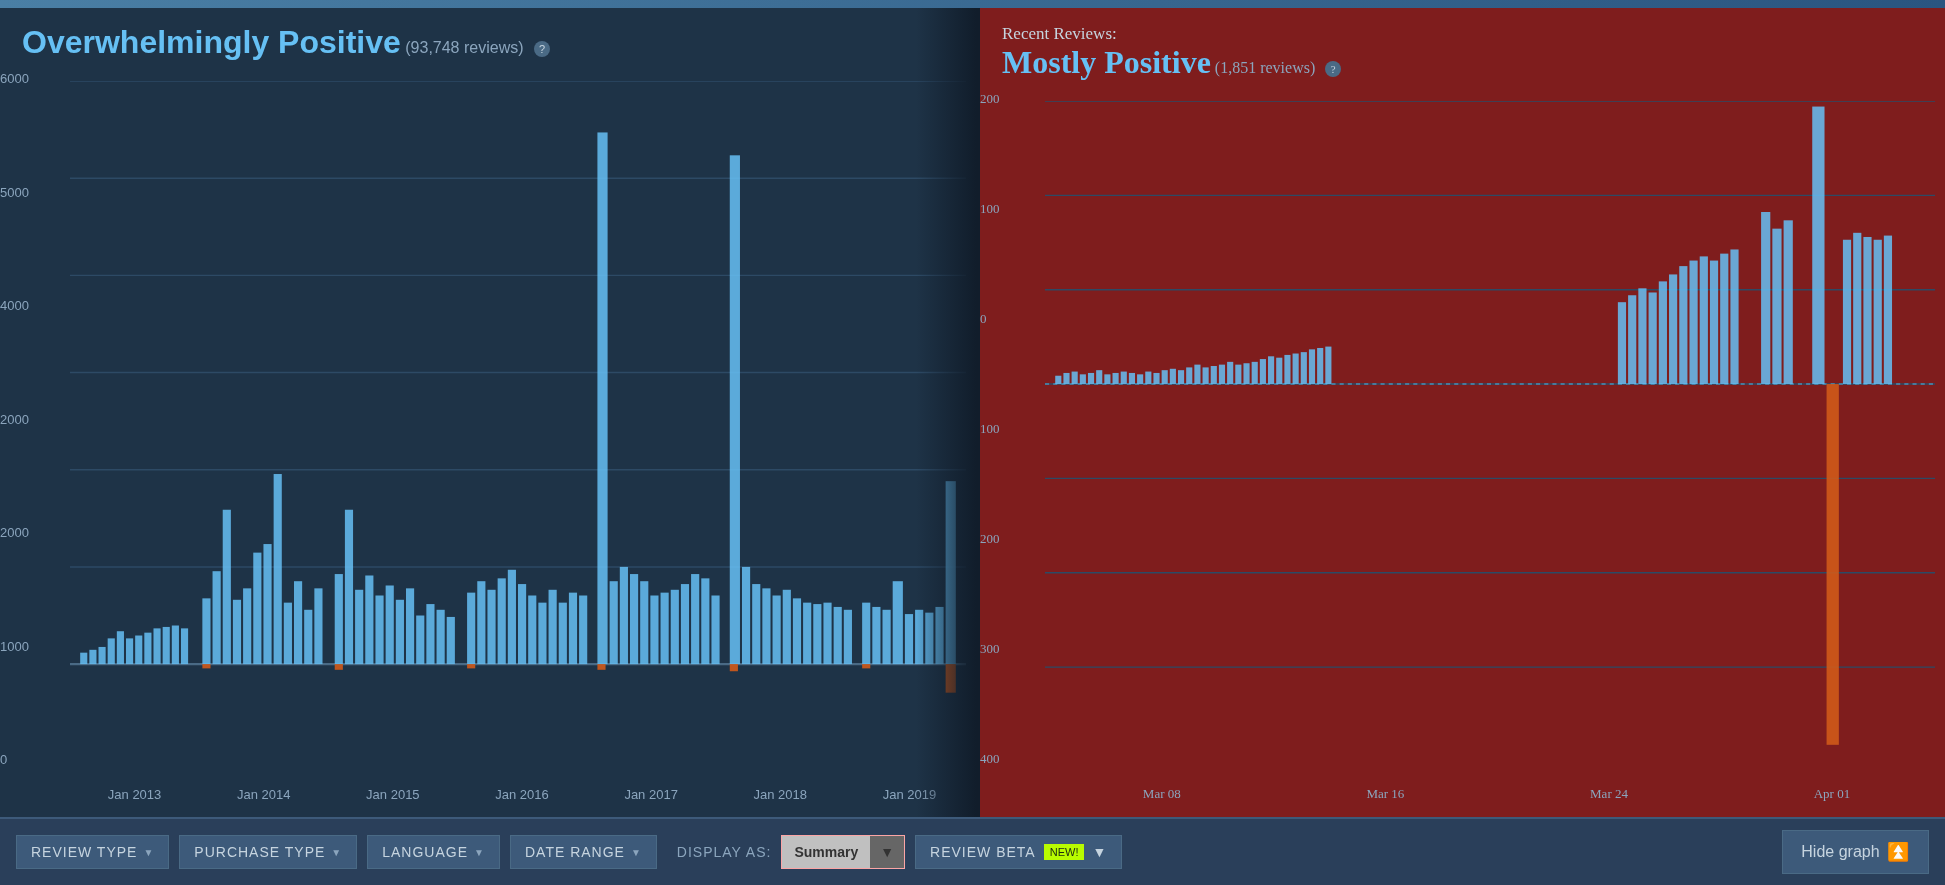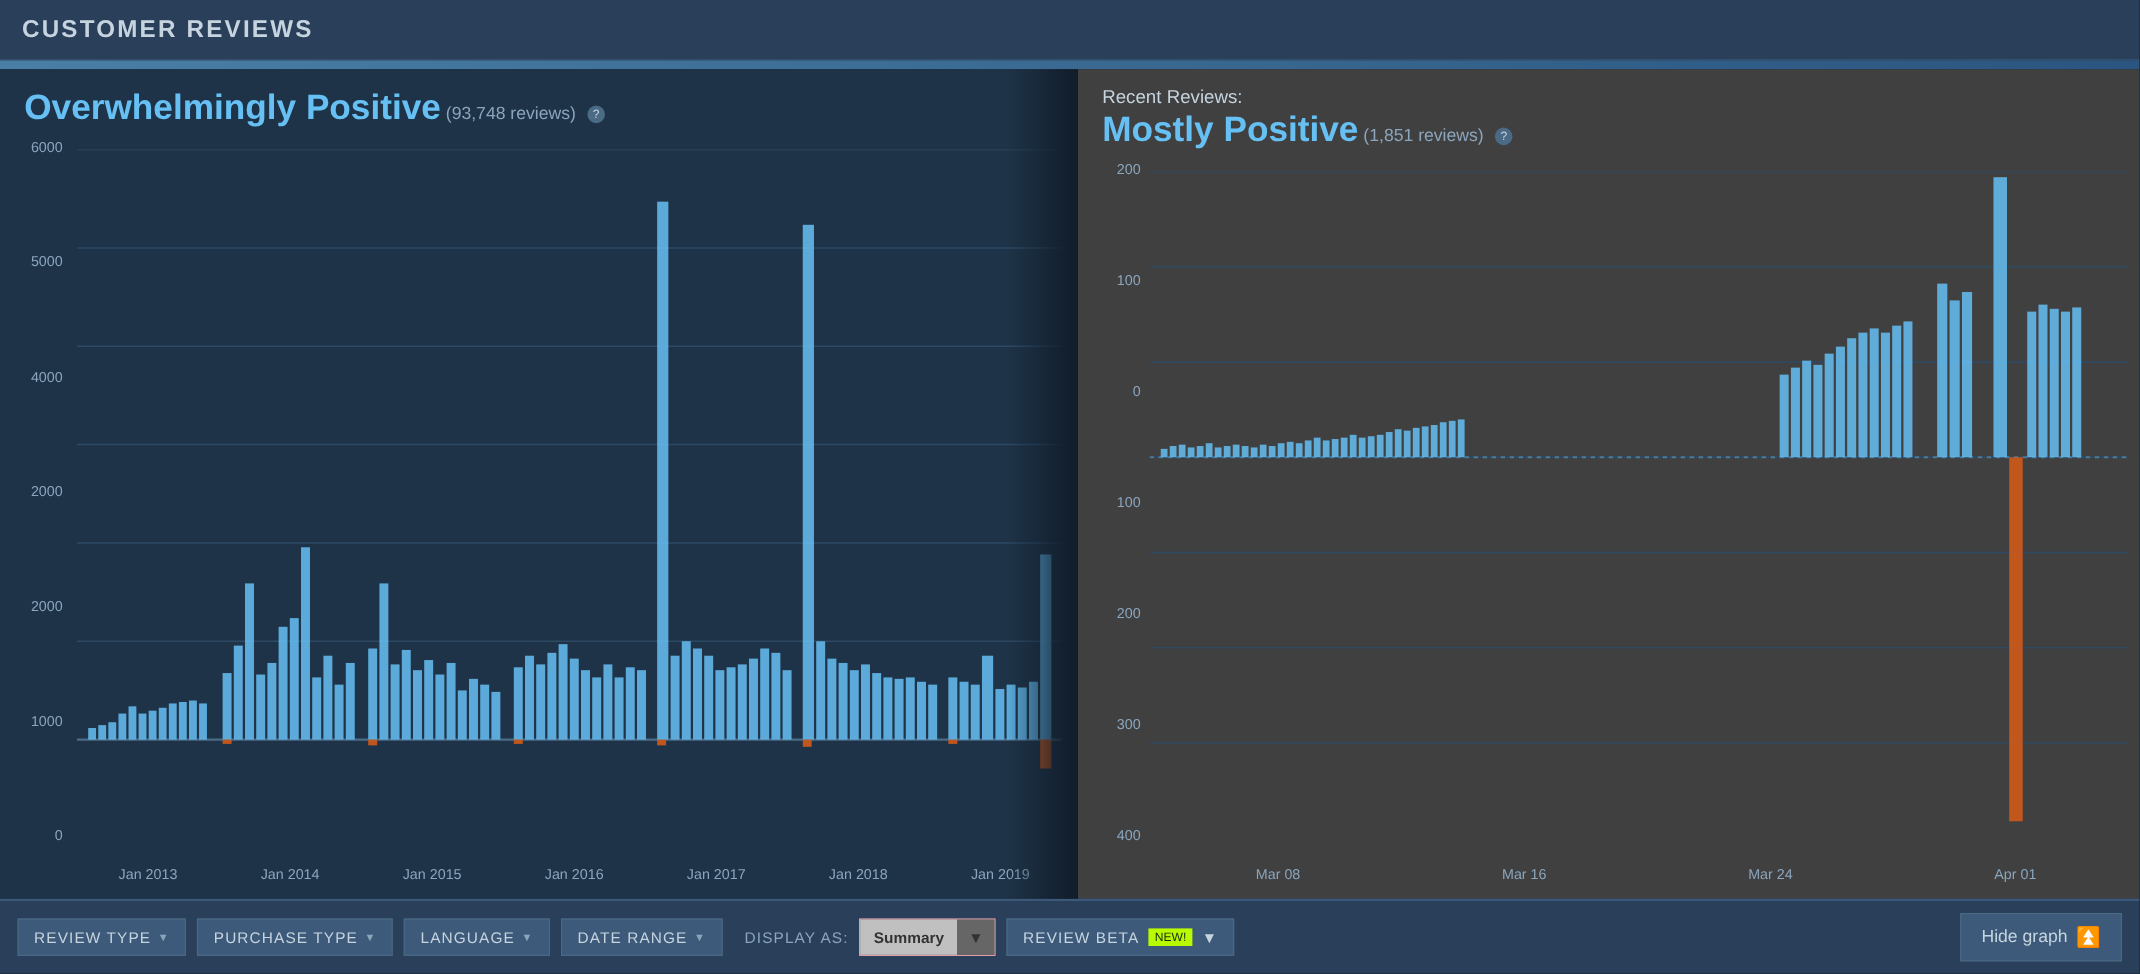--- a/index.html
+++ b/index.html
@@ -55,23 +55,24 @@
       border-right: 4px solid #111d2b;
       padding: 0;
       position: relative;
       display: flex;
       flex-direction: column;
     }
 
     
     .panel-recent {
       flex: 1;
-      background: #404040;
+      background: #7f1d1d;
       display: flex;
       flex-direction: column;
+      font-family: Liberation Serif, serif;
     }
 
     .panel-header {
       padding: 16px 22px 10px;
     }
 
     .panel-header .label {
       font-size: 17px;
       color: #c6d4df;
     }
@@ -112,21 +113,21 @@
     
     .y-axis {
       position: absolute;
       left: 0;
       top: 0;
       bottom: 50px;
       width: 65px;
       display: flex;
       flex-direction: column;
       justify-content: space-between;
-      align-items: flex-end;
+      align-items: flex-start;
       padding: 0 8px 0 0;
     }
 
     .y-axis-label {
       font-size: 13px;
       color: #8ba5bd;
     }
 
     
     .x-axis {
@@ -268,23 +269,20 @@
       width: 60px;
       background: linear-gradient(to right, transparent, #111d2b);
       pointer-events: none;
     }
   </style>
 </head>
 <body>
 
 <div class="page-wrapper">
 
-  <div class="header">
-    <span class="header-title">CUSTOMER REVIEWS</span>
-  </div>
 
   <div class="accent-bar"></div>
 
   <div class="charts-area">
 
     <div class="panel-overall">
       <div class="panel-header">
         <span class="rating">Overwhelmingly Positive</span>
         <span class="count">(93,748 reviews)</span>
         <span class="help-icon">?</span>

